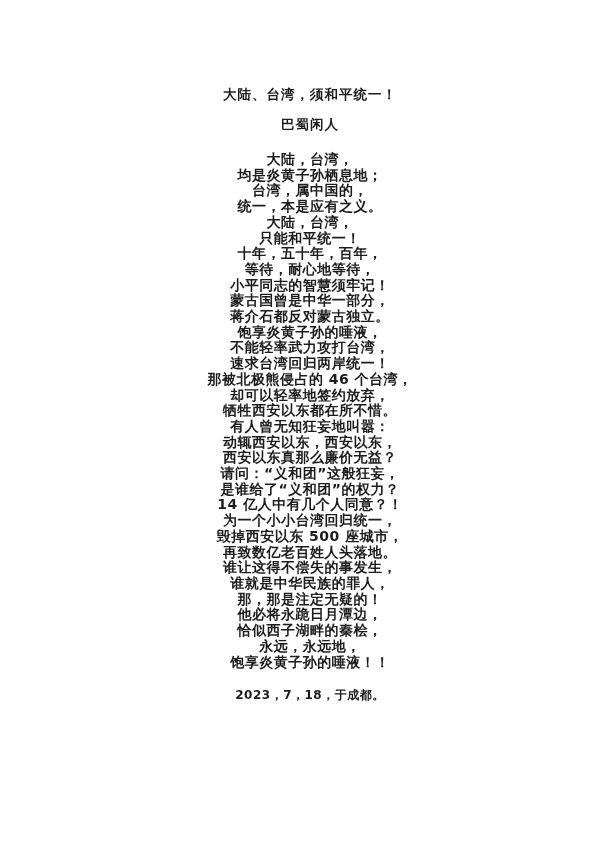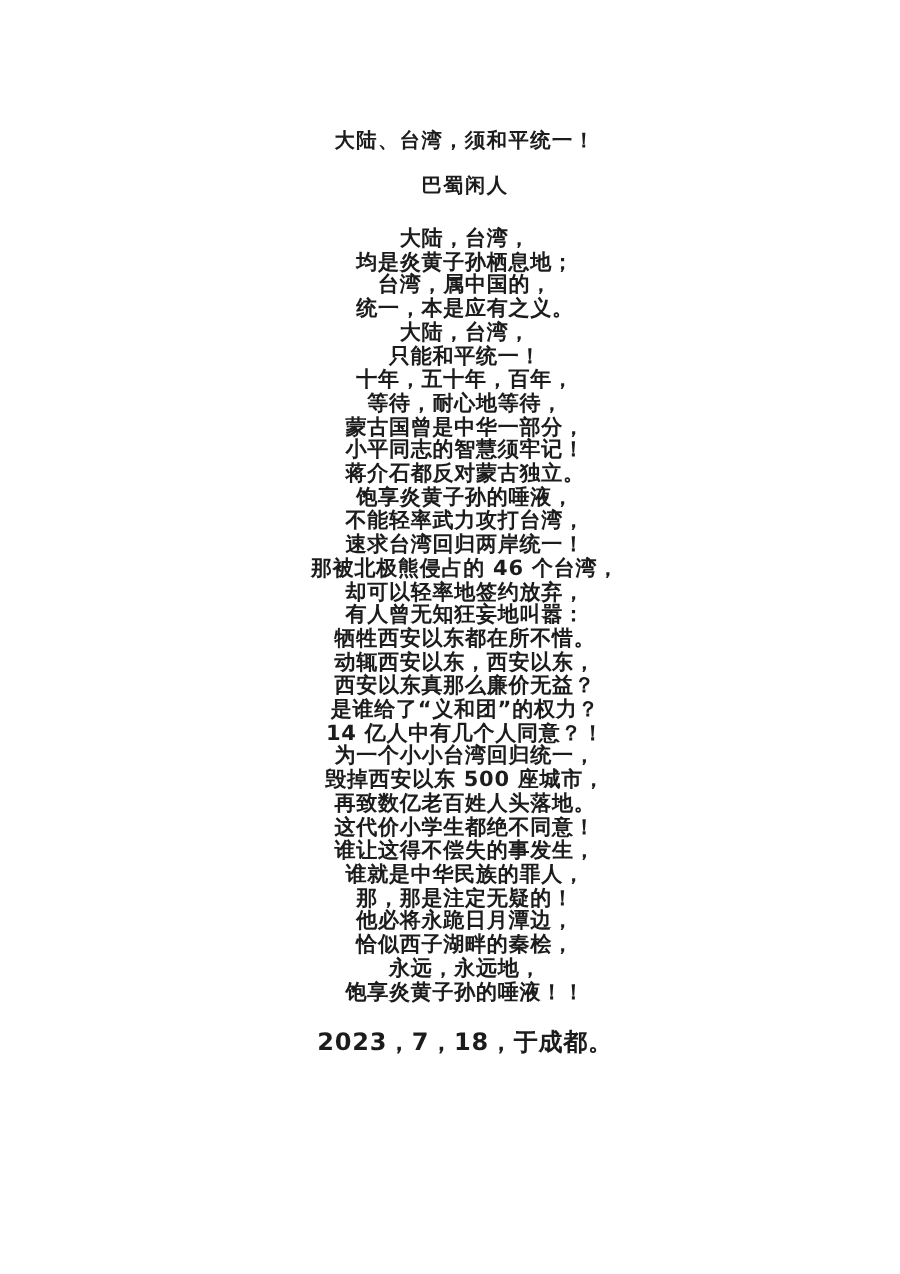--- a/index.html
+++ b/index.html
@@ -38,21 +38,21 @@
     margin-top: 20px;
   }
   .poem-body .line {
     font-size: 14px;
     line-height: 15.7px;
     letter-spacing: 0.5px;
     white-space: pre;
   }
   .poem-date {
     margin-top: 17px;
-    font-size: 16px;
+    font-size: 12px;
     line-height: 16px;
     letter-spacing: 0.5px;
   }
 </style>
 </head>
 <body>
 
 <div class="page">
   <div class="poem-title">大陆、台湾，须和平统一！</div>
 
@@ -60,38 +60,38 @@
 
   <div class="poem-body">
       <div class="line">大陆，台湾，</div>
       <div class="line">均是炎黄子孙栖息地；</div>
       <div class="line">台湾，属中国的，</div>
       <div class="line">统一，本是应有之义。</div>
       <div class="line">大陆，台湾，</div>
       <div class="line">只能和平统一！</div>
       <div class="line">十年，五十年，百年，</div>
       <div class="line">等待，耐心地等待，</div>
+      <div class="line">小平同志的智慧须牢记！</div>
       <div class="line">蒙古国曾是中华一部分，</div>
-      <div class="line">小平同志的智慧须牢记！</div>
       <div class="line">蒋介石都反对蒙古独立。</div>
       <div class="line">饱享炎黄子孙的唾液，</div>
       <div class="line">不能轻率武力攻打台湾，</div>
       <div class="line">速求台湾回归两岸统一！</div>
       <div class="line">那被北极熊侵占的 46 个台湾，</div>
       <div class="line">却可以轻率地签约放弃，</div>
+      <div class="line">牺牲西安以东都在所不惜。</div>
       <div class="line">有人曾无知狂妄地叫嚣：</div>
-      <div class="line">牺牲西安以东都在所不惜。</div>
       <div class="line">动辄西安以东，西安以东，</div>
       <div class="line">西安以东真那么廉价无益？</div>
+      <div class="line">请问：“义和团”这般狂妄，</div>
       <div class="line">是谁给了“义和团”的权力？</div>
       <div class="line">14 亿人中有几个人同意？！</div>
       <div class="line">为一个小小台湾回归统一，</div>
       <div class="line">毁掉西安以东 500 座城市，</div>
       <div class="line">再致数亿老百姓人头落地。</div>
-      <div class="line">这代价小学生都绝不同意！</div>
       <div class="line">谁让这得不偿失的事发生，</div>
       <div class="line">谁就是中华民族的罪人，</div>
       <div class="line">那，那是注定无疑的！</div>
       <div class="line">他必将永跪日月潭边，</div>
       <div class="line">恰似西子湖畔的秦桧，</div>
       <div class="line">永远，永远地，</div>
       <div class="line">饱享炎黄子孙的唾液！！</div>
     </div>
 
   <div class="poem-date">2023，7，18，于成都。</div>

